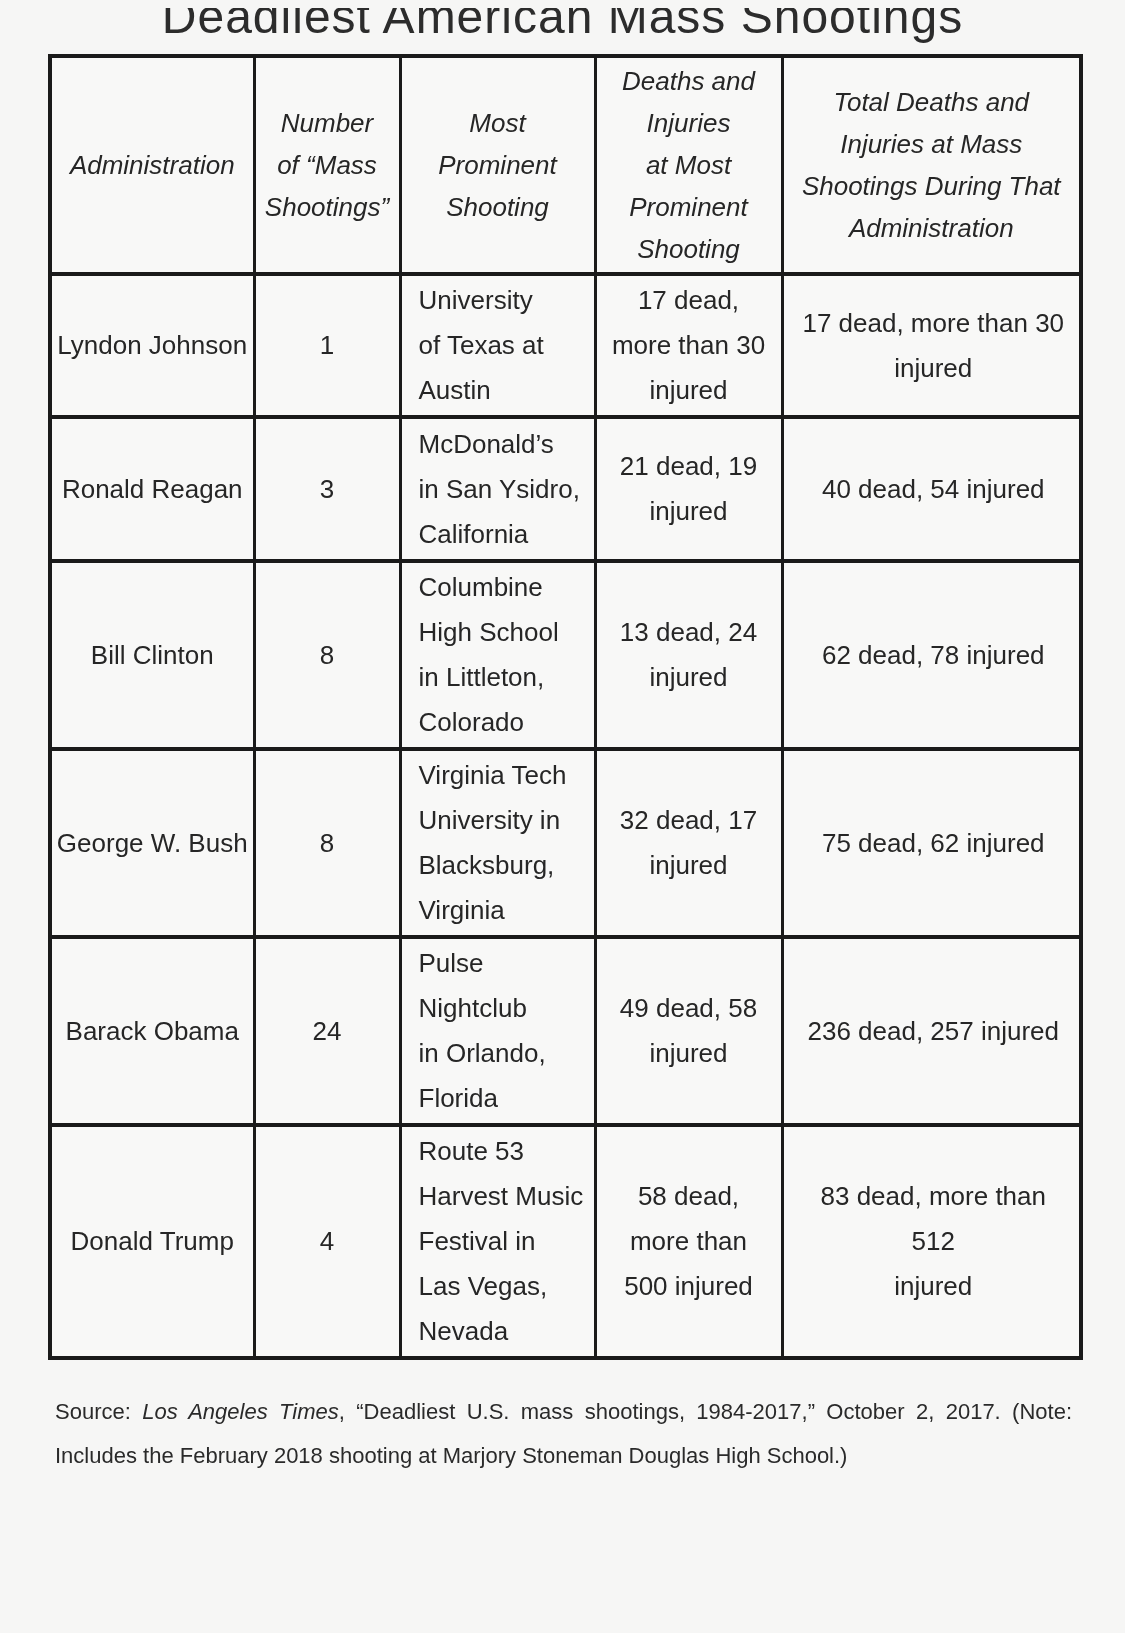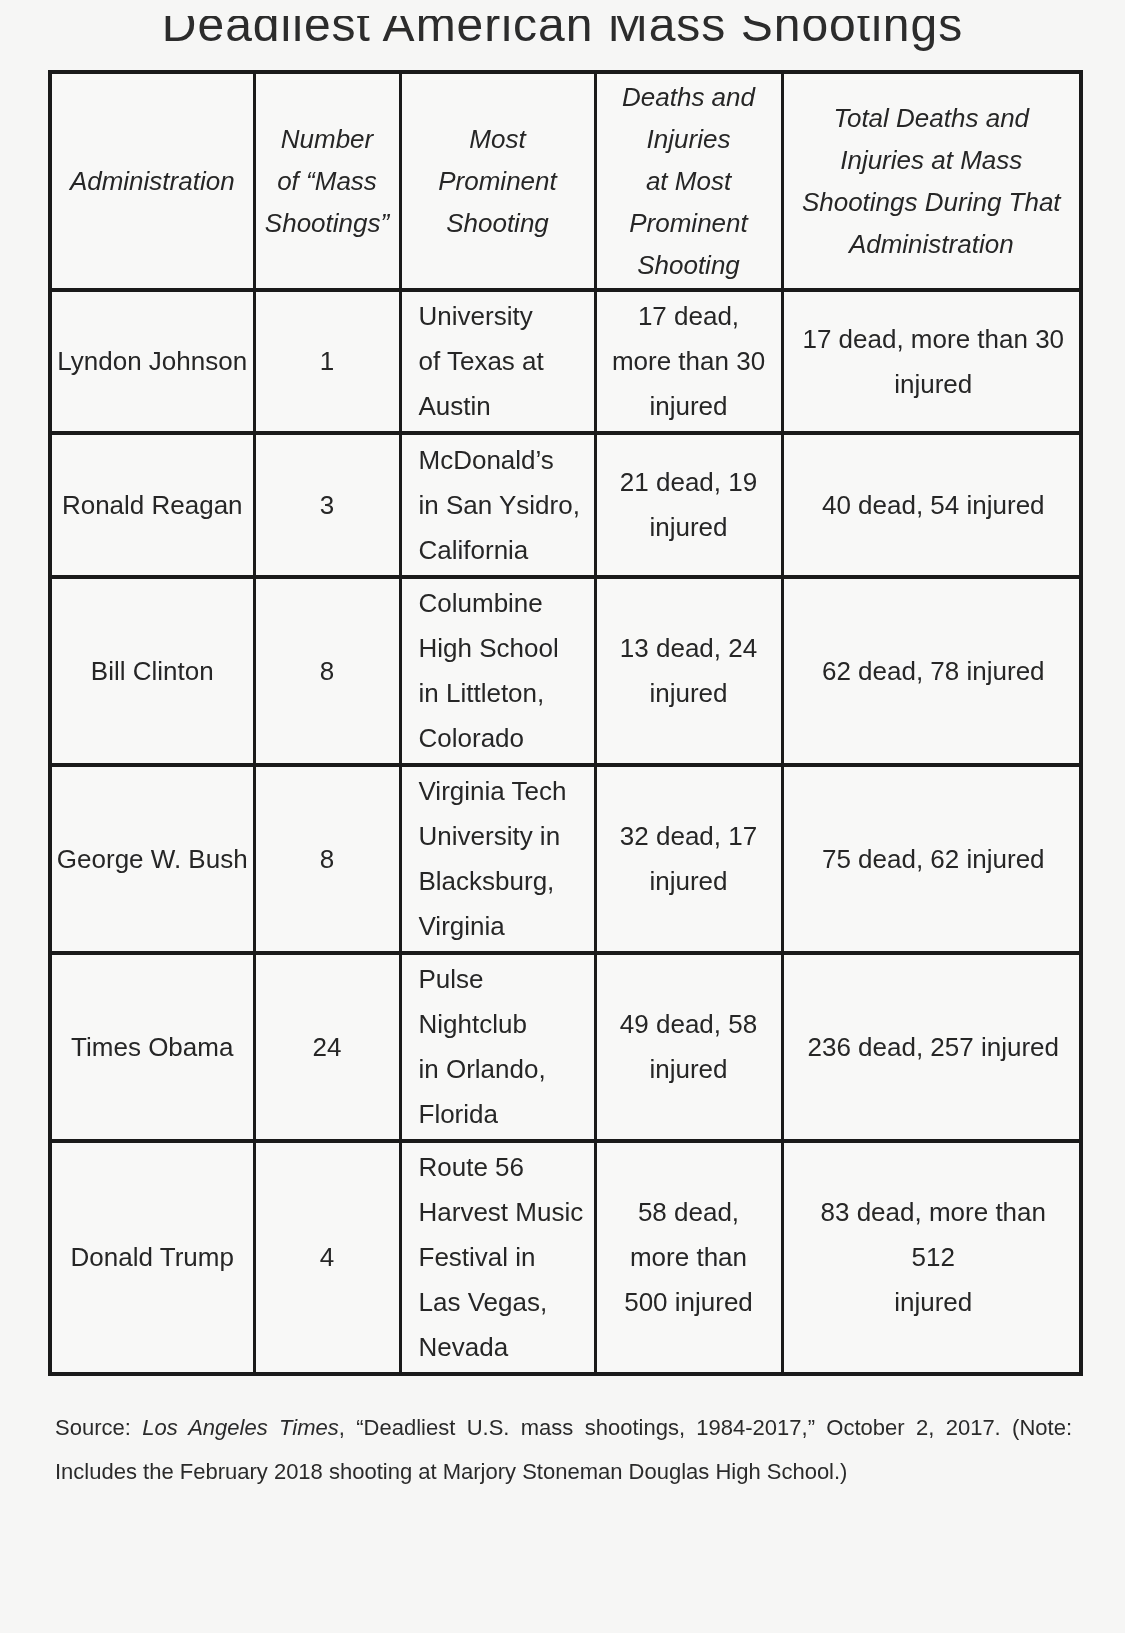--- a/index.html
+++ b/index.html
@@ -12,21 +12,21 @@
     height: 1633px;
     background: #f6f6f5;
     font-family: "Liberation Sans", sans-serif;
     color: #262626;
     overflow: hidden;
   }
   
   .title-wrap {
     height: 38px;
     overflow: hidden;
-    margin: 16px;
+    margin: 8px;
   }
   .page-title {
     margin: -19px 0 0 0;
     font-size: 48px;
     line-height: 56px;
     font-weight: 400;
     text-align: center;
     letter-spacing: 1px;
     color: #2c2c2c;
     white-space: nowrap;
@@ -163,34 +163,34 @@
           <td data-col="count">8</td>
           <td data-col="shooting">Virginia Tech
 University in
 Blacksburg,
 Virginia</td>
           <td data-col="deaths">32 dead, 17
 injured</td>
           <td data-col="total">75 dead, 62 injured</td>
         </tr>
         <tr>
-          <td data-col="administration">Times Obama</td>
+          <td data-col="administration">Barack Obama</td>
           <td data-col="count">24</td>
           <td data-col="shooting">Pulse
 Nightclub
 in Orlando,
 Florida</td>
           <td data-col="deaths">49 dead, 58
 injured</td>
           <td data-col="total">236 dead, 257 injured</td>
         </tr>
         <tr>
           <td data-col="administration">Donald Trump</td>
           <td data-col="count">4</td>
-          <td data-col="shooting">Route 56
+          <td data-col="shooting">Route 53
 Harvest Music
 Festival in
 Las Vegas,
 Nevada</td>
           <td data-col="deaths">58 dead,
 more than
 500 injured</td>
           <td data-col="total">83 dead, more than 512
 injured</td>
         </tr>

